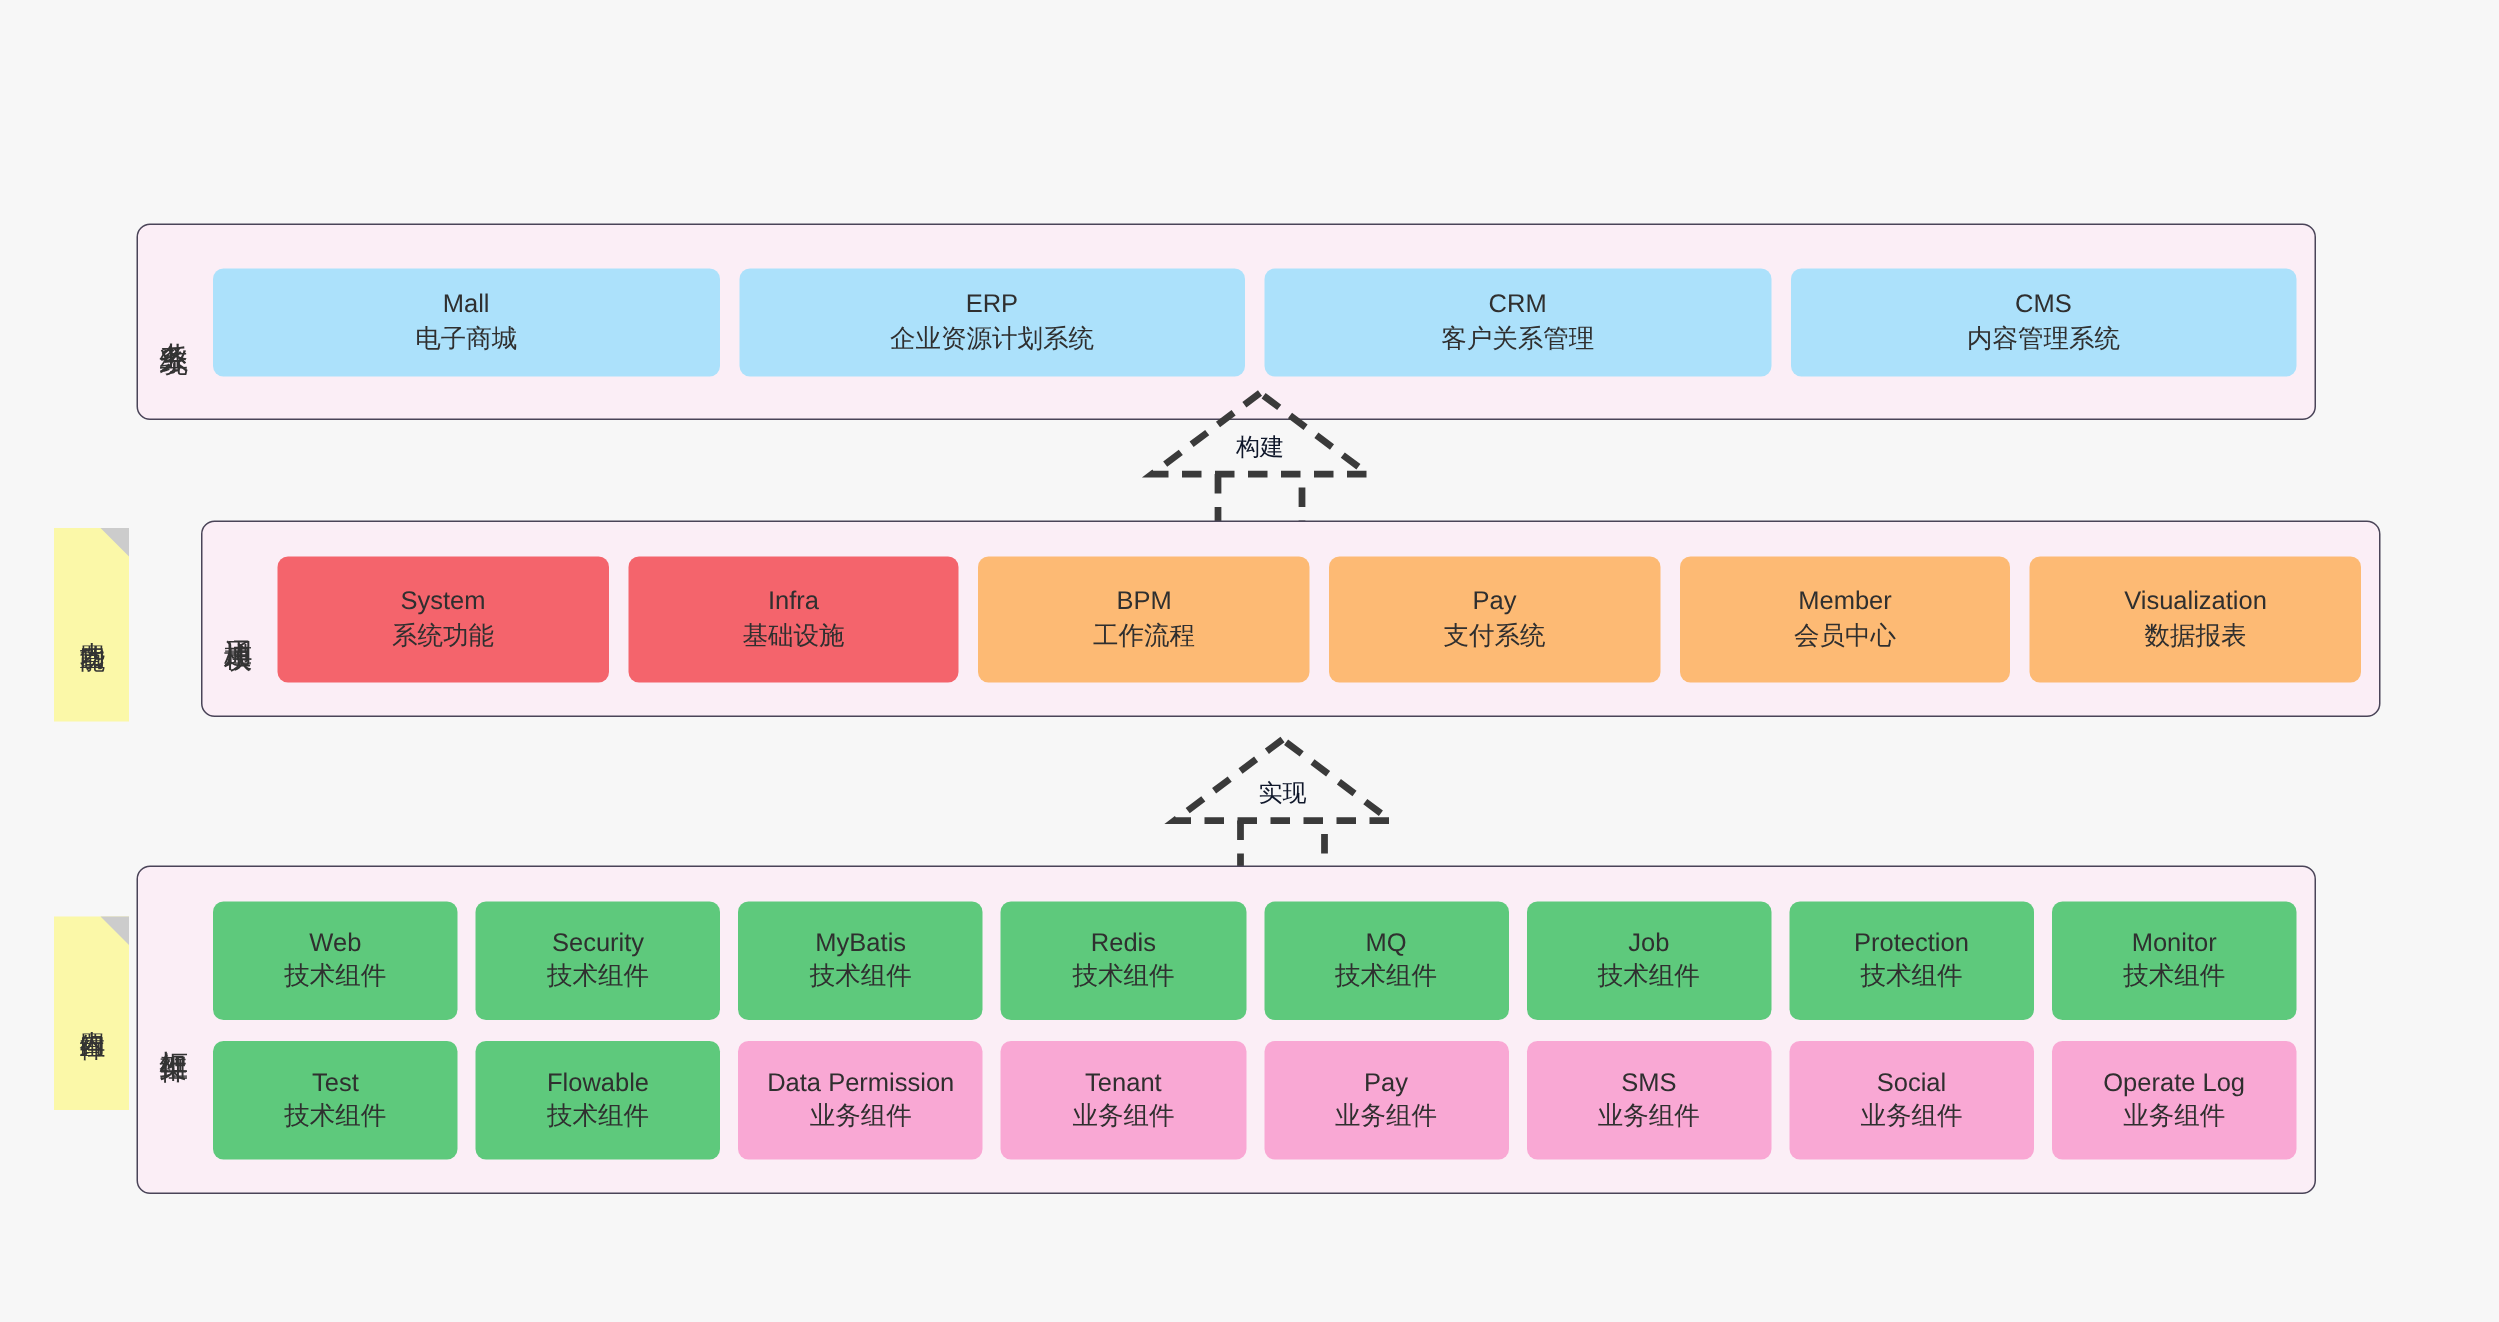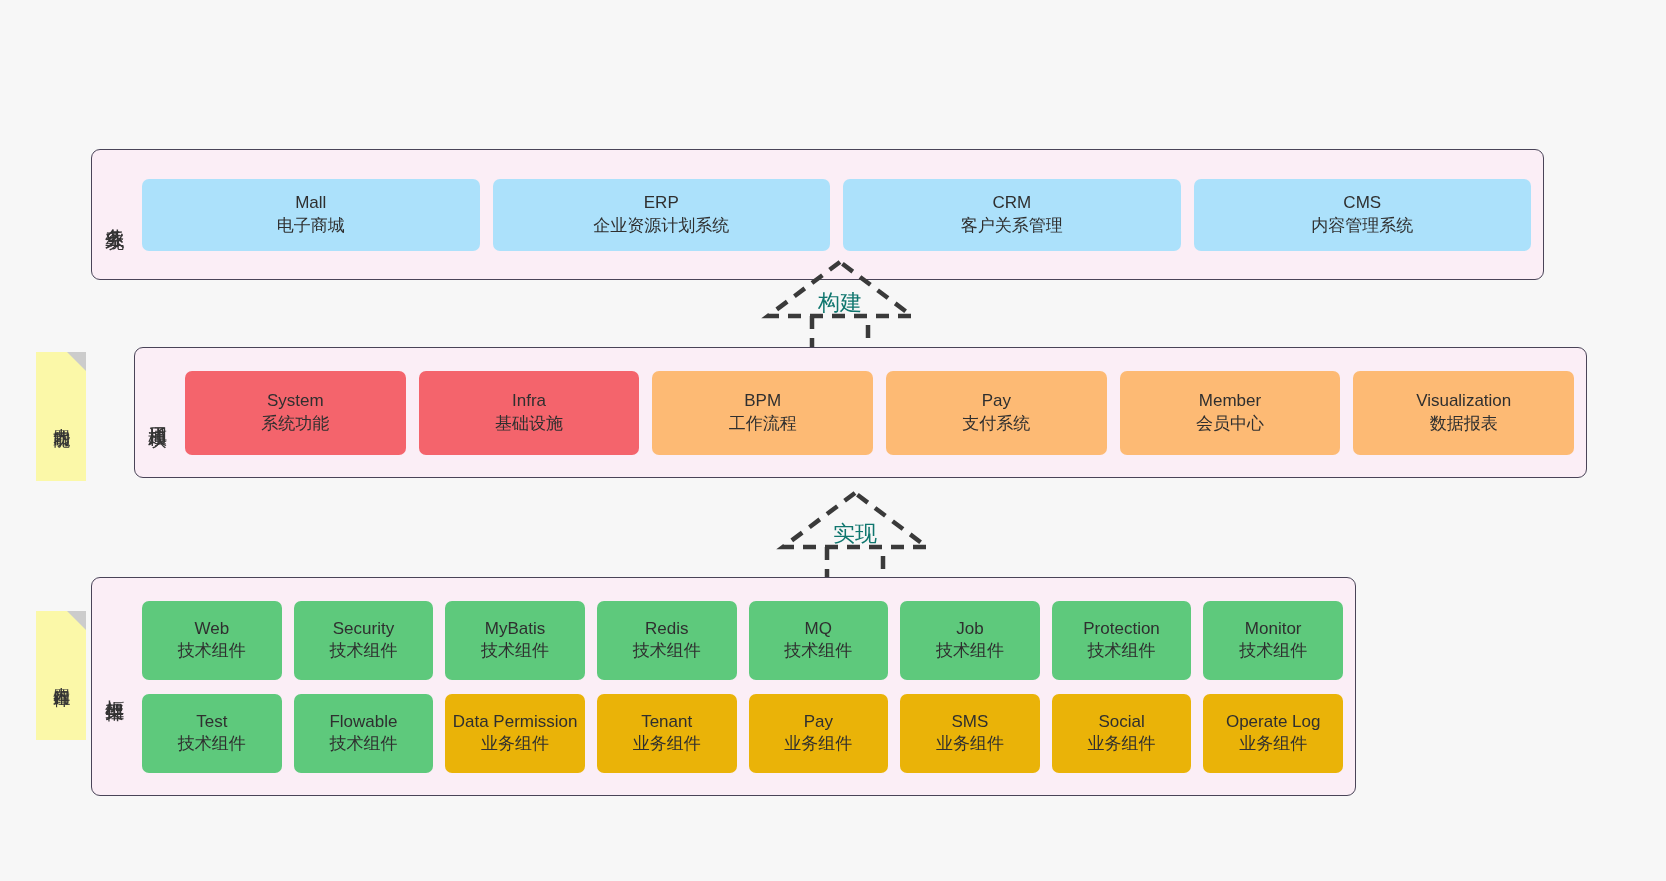--- a/index.html
+++ b/index.html
@@ -77,23 +77,23 @@
   #layer-business .cards{gap:13px;}
   #layer-business .card{height:72px;background:#ace1fb;}
 
   
   #layer-common{left:91px;top:347px;width:1453px;height:131px;margin-left:43px;}
   #layer-common .cards{gap:13px;}
   #layer-common .card{height:84px;background:#fdba74;}
   #layer-common .card.strong{background:#f4646c;}
 
   
-  #layer-framework{left:91px;top:577px;width:1265px;height:219px;justify-content:center;}
+  #layer-framework{left:91px;top:577px;width:1453px;height:219px;justify-content:center;}
   #layer-framework .card{height:79px;background:#5ec97c;}
-  #layer-framework .card.light{background:#eab308;}
+  #layer-framework .card.light{background:#f9a8d4;}
 
   
   .note{
     position:absolute;
     background:#fbf8a8;
     width:50px;
     display:flex;
     align-items:center;
     justify-content:center;
     font-size:17px;
@@ -117,22 +117,22 @@
   
   .connector{position:absolute;width:160px;height:98px;}
   #connector-build{left:760px;top:258px;}
   #connector-implement{left:775px;top:489px;}
   .connector svg{display:block;overflow:visible;}
   .conn-label{
     position:absolute;
     left:50%;
     transform:translateX(-50%);
     top:30px;
-    font-size:22px;
-    color:#0f766e;
+    font-size:16px;
+    color:#0f172a;
     background:transparent;
     white-space:nowrap;
     user-select:none;
   }
 </style>
 </head>
 <body>
 
 <div class="canvas">
 

